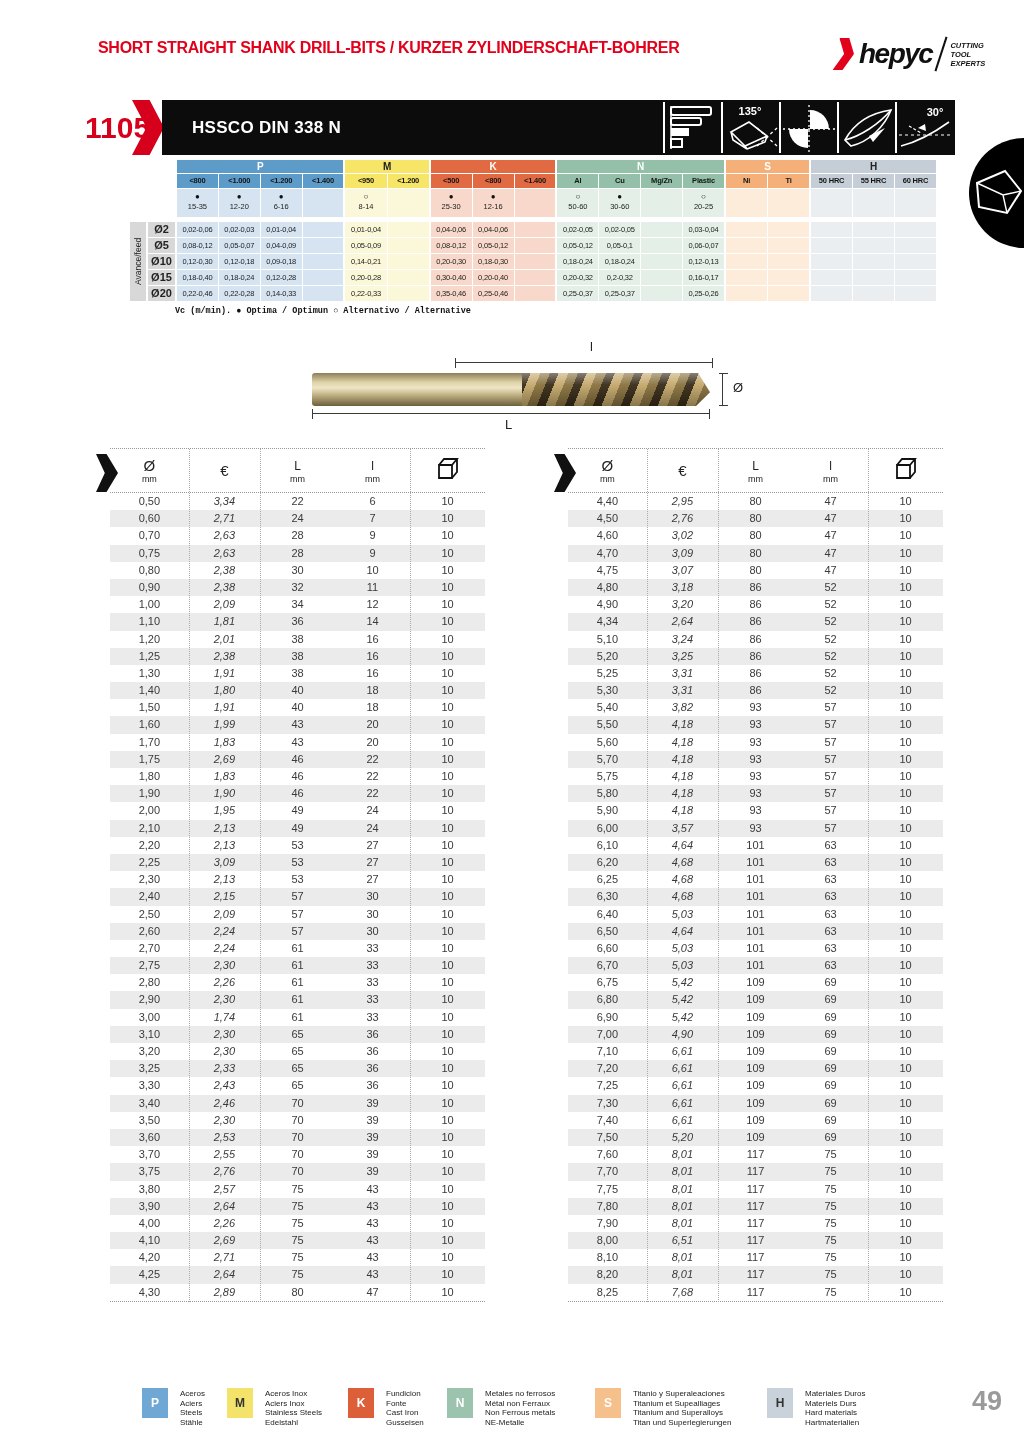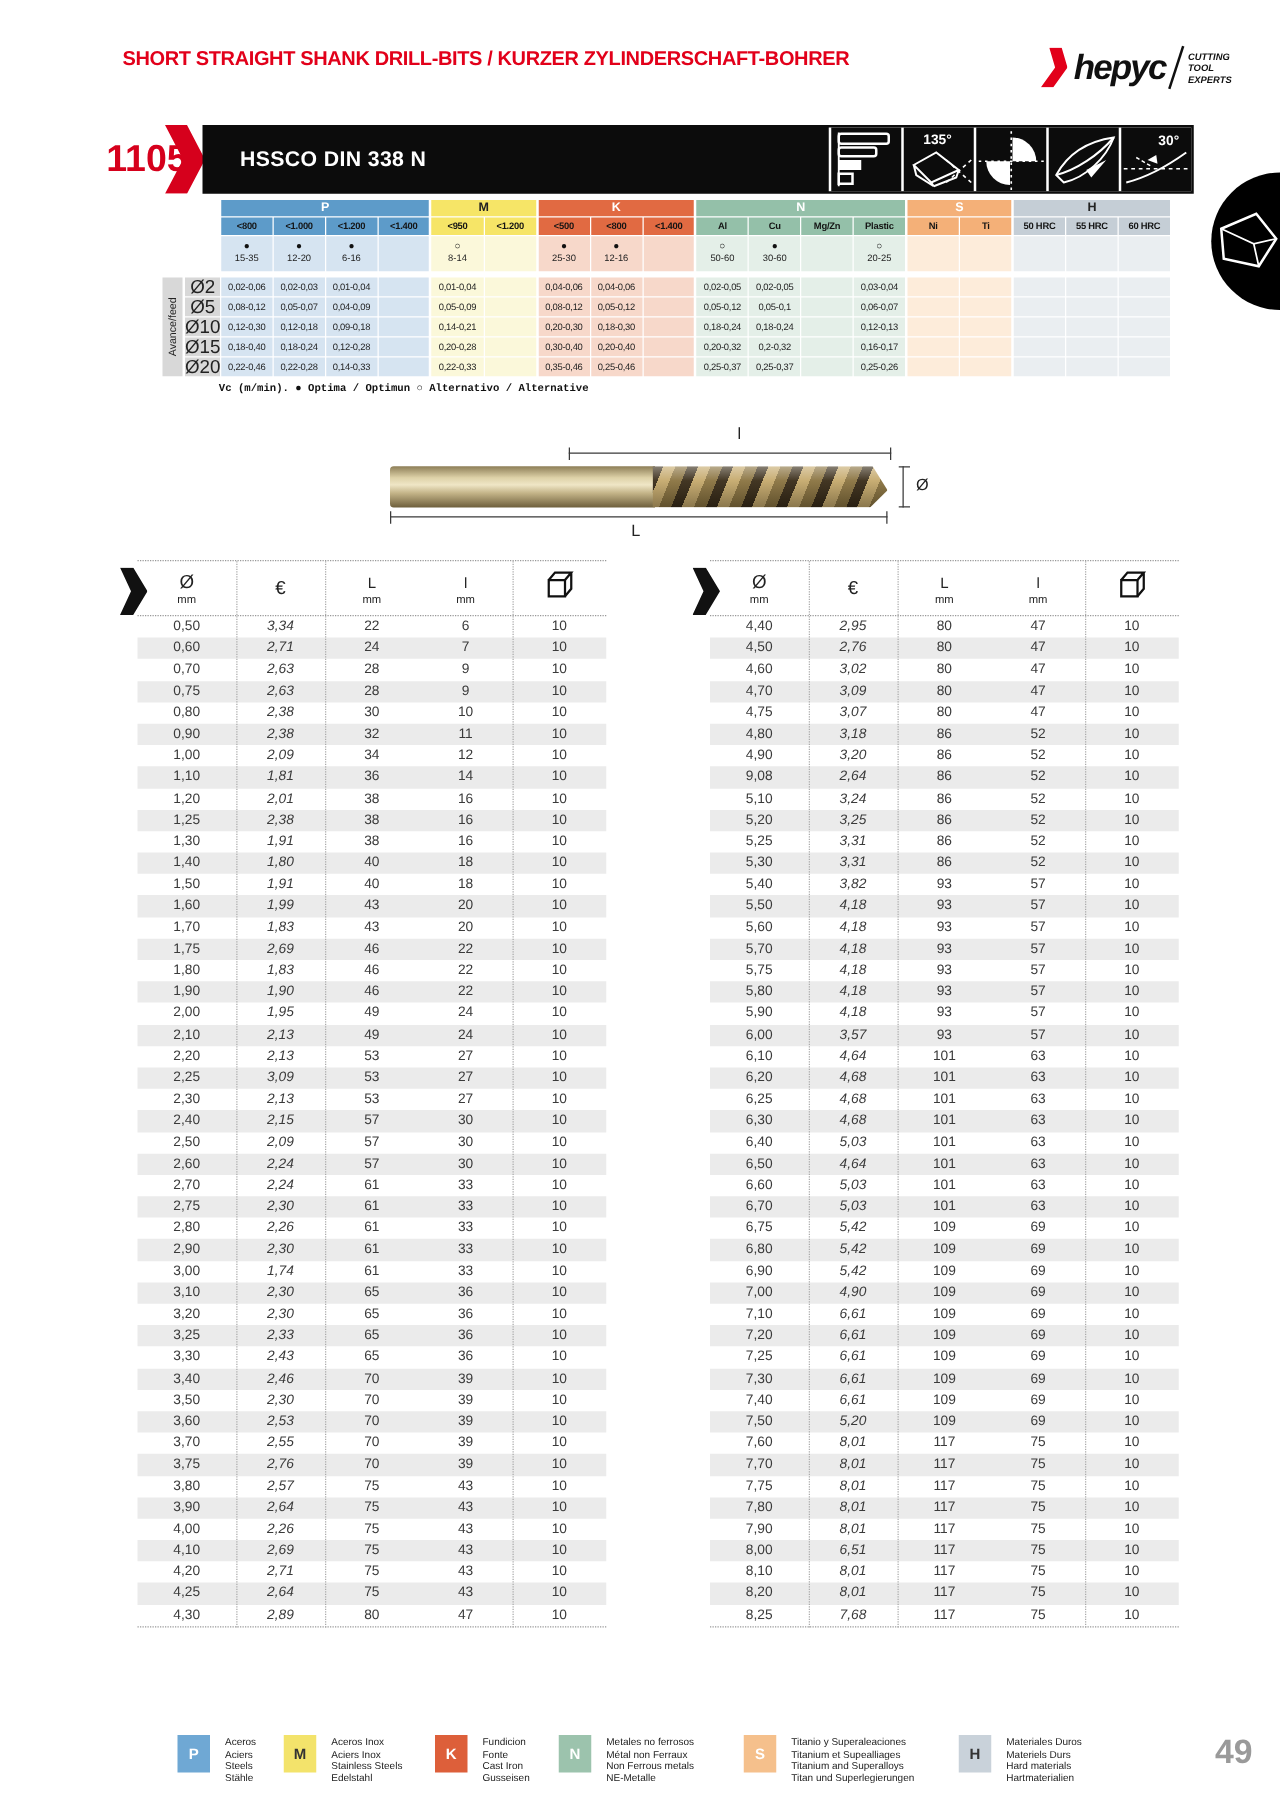--- a/index.html
+++ b/index.html
@@ -29,21 +29,21 @@
   .bicon { width: 56px; height: 51px; background: #0c0c0c; }
   .edge-circle { position: absolute; right: -55px; top: 138px; width: 110px; height: 110px;
     border-radius: 50%; background: #000; }
 
   
   .cuttable { position: absolute; left: 130px; top: 160px; width: 806px; display: flex; gap: 2px; }
   .cutlabels { display: flex; gap: 2px; margin-top: 62px; }
   .avance { width: 16px; height: 79px; background: #d8d8d8; display: flex; align-items: center; justify-content: center;
     font-size: 8.5px; color: #222; writing-mode: vertical-rl; transform: rotate(180deg); }
   .diacol { display: grid; grid-auto-rows: 15px; gap: 1px; width: 27px; }
-  .diacell { background: #d8d8d8; font-size: 15px; font-weight: normal; color: #222; text-align: center; line-height: 15px; }
+  .diacell { background: #d8d8d8; font-size: 11px; font-weight: bold; color: #222; text-align: center; line-height: 15px; }
   .cgroups { flex: 1; display: flex; gap: 2px; }
   .cgroup { display: flex; flex-direction: column; }
   .ghead { height: 13px; background: var(--c); color: var(--t); font-size: 10px; font-weight: bold;
     text-align: center; line-height: 13px; }
   .grow { display: grid; grid-template-columns: repeat(var(--n), 1fr); gap: 1px; margin-top: 1px; }
   .speed-cell { height: 14px; background: var(--c); color: #141414; font-size: 7.5px; font-weight: bold;
     text-align: center; line-height: 14px; letter-spacing: -0.2px; }
   .optima-cell { height: 28px; background: var(--l); display: flex; flex-direction: column; align-items: center; padding-top: 3px; }
   .optima-cell .mark { font-size: 8px; line-height: 9px; color: #111; }
   .optima-cell .rng { font-size: 7.5px; line-height: 11px; color: #222; }
@@ -869,21 +869,21 @@
           <div class="pcell">10</div>
         </div>
         <div class="prow">
           <div class="pcell">4,90</div>
           <div class="pcell">3,20</div>
           <div class="pcell">86</div>
           <div class="pcell">52</div>
           <div class="pcell">10</div>
         </div>
         <div class="prow alt">
-          <div class="pcell">9,08</div>
+          <div class="pcell">4,34</div>
           <div class="pcell">2,64</div>
           <div class="pcell">86</div>
           <div class="pcell">52</div>
           <div class="pcell">10</div>
         </div>
         <div class="prow">
           <div class="pcell">5,10</div>
           <div class="pcell">3,24</div>
           <div class="pcell">86</div>
           <div class="pcell">52</div>

